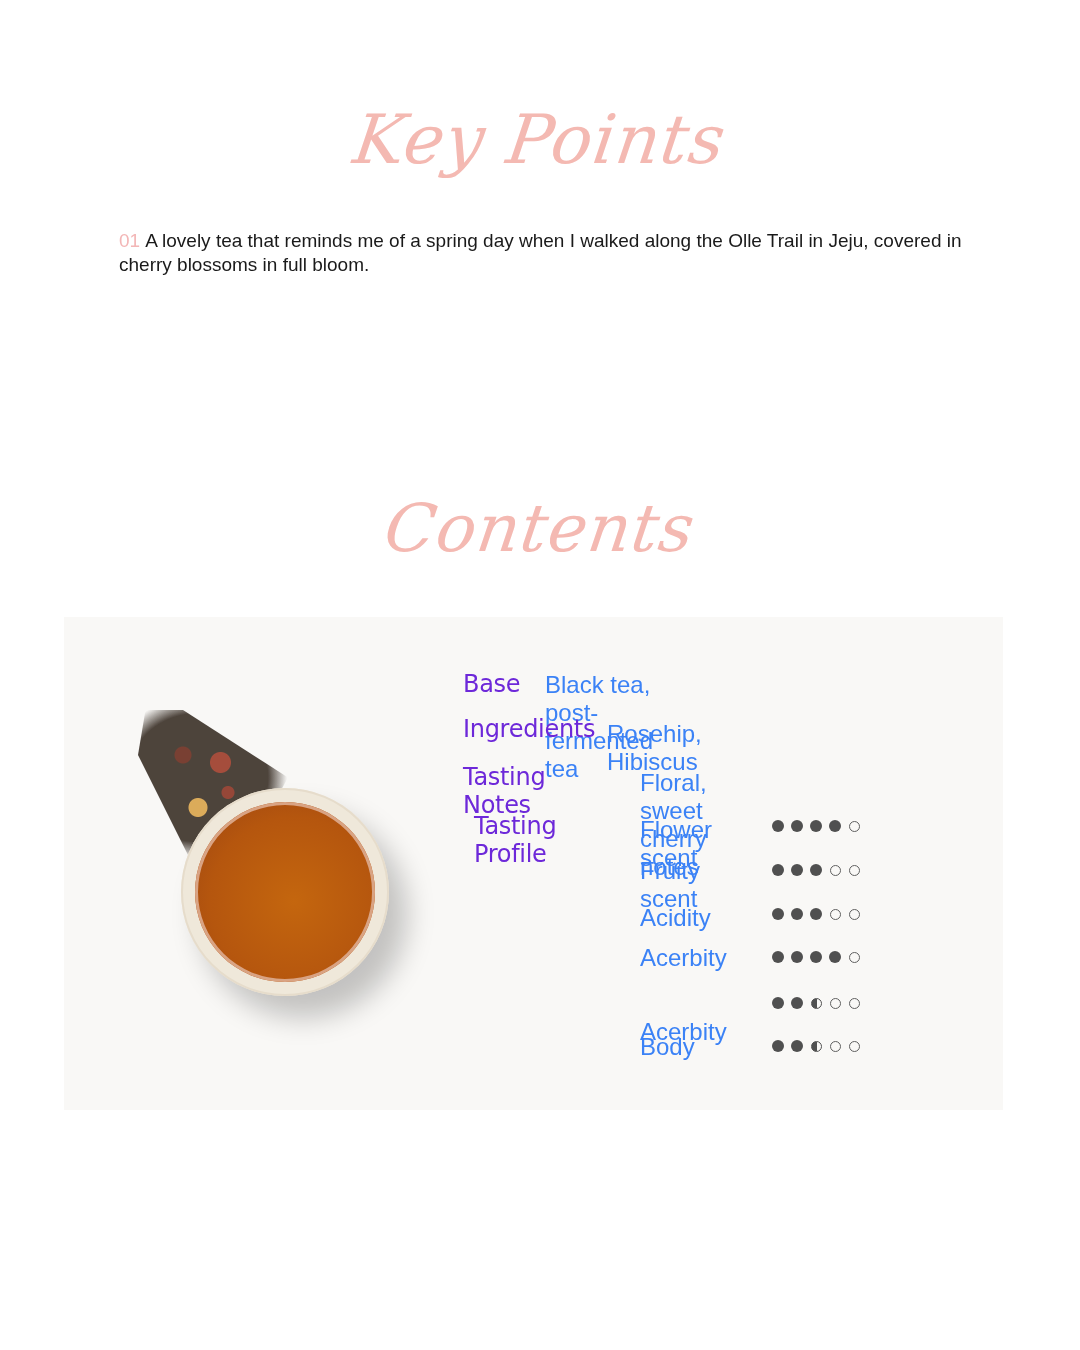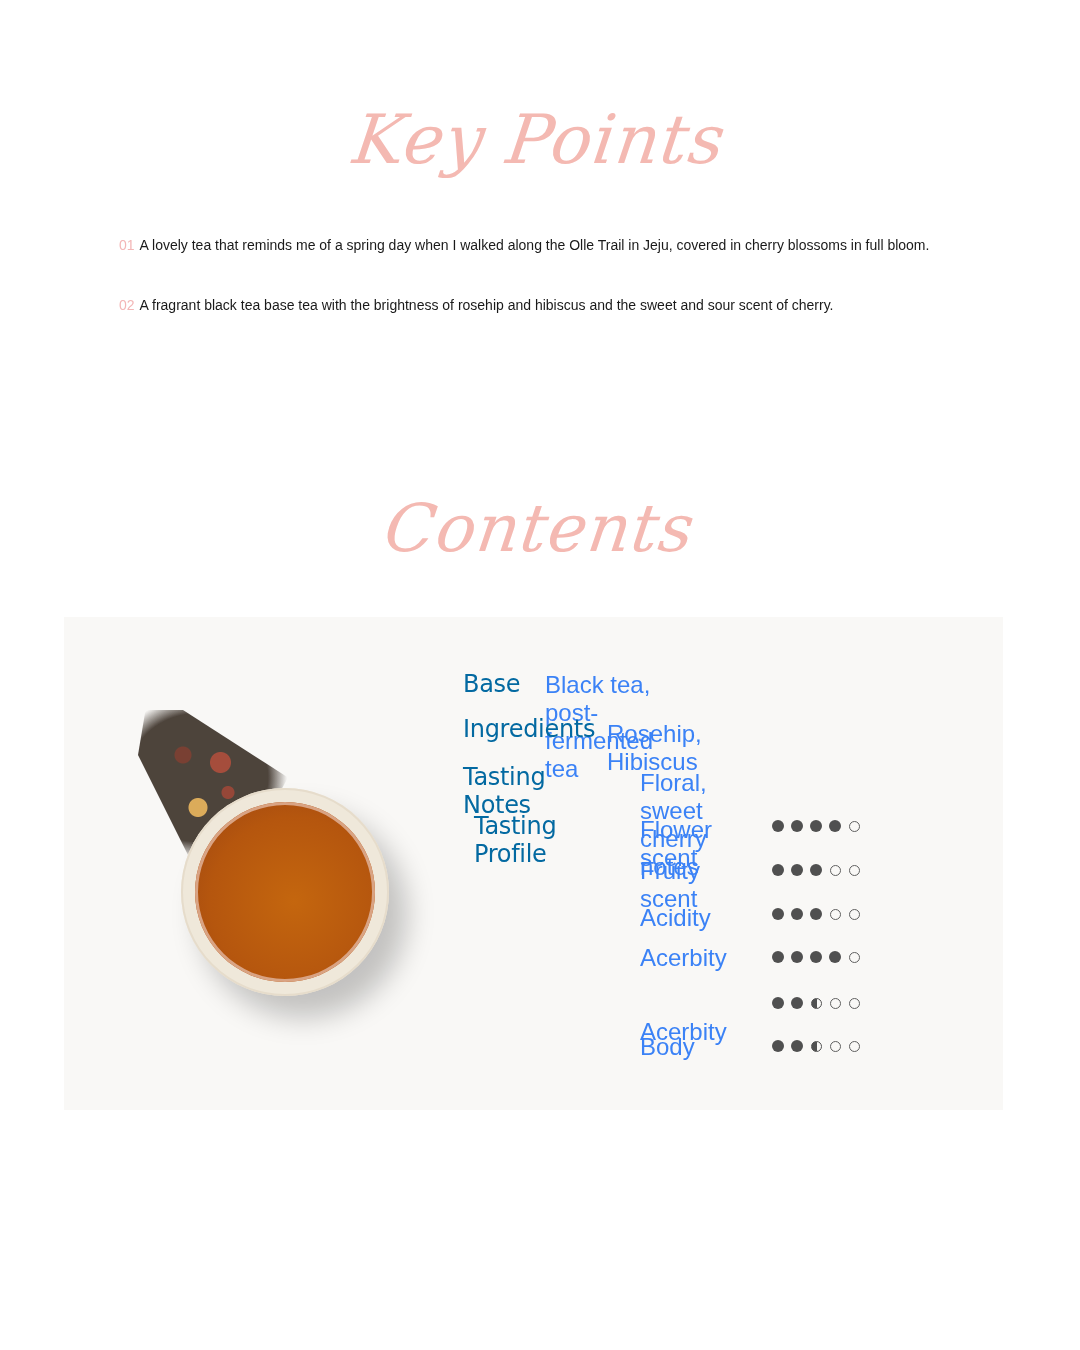--- a/index.html
+++ b/index.html
@@ -13,21 +13,21 @@
     font-family: "DejaVu Serif", serif;
     font-style: italic;
     font-weight: 300;
     color: #f4b9b2;
     letter-spacing: 1px;
   }
   #title-key { top: 100px; font-size: 68px; transform: skewX(-8deg); }
   #title-contents { top: 490px; font-size: 66px; transform: skewX(-8deg); }
 
   .points { position: absolute; left: 119px; top: 229px; width: 860px; }
-  .point { font-size: 14px; line-height: 32px; margin-bottom: 28px; color: #1a1a1a; }
+  .point { font-size: 19px; line-height: 24px; margin-bottom: 28px; color: #1a1a1a; }
   .point .num { color: #f3b6b6; margin-right: 5px; }
 
   .panel {
     position: absolute; left: 64px; top: 617px; width: 939px; height: 493px;
     background: #f9f8f6;
   }
 
   .tea-visual { position: absolute; left: 138px; top: 710px; width: 280px; height: 320px; }
   .leaves {
     position: absolute; left: 0; top: 0; width: 150px; height: 150px;
@@ -46,39 +46,38 @@
     box-shadow: 18px 22px 28px rgba(0,0,0,0.22), inset 0 0 0 2px #e6dccb;
   }
   .cup-inner {
     position: absolute; left: 14px; top: 14px; width: 180px; height: 180px; border-radius: 50%;
     background: radial-gradient(circle at 55% 55%, #c4660e 0%, #b5560e 60%, #9c4512 100%);
     box-shadow: inset 0 0 0 3px #d9a383;
   }
 
   .info { position: absolute; left: 0; top: 0; }
   .label {
-    position: absolute; font-size: 24px; color: #0369a1; letter-spacing: -0.3px;
+    position: absolute; font-size: 24px; color: #6d28d9; letter-spacing: -0.3px;
     font-family: "DejaVu Sans", sans-serif; font-weight: 400;
   }
   .value { position: absolute; font-size: 24px; color: #3b82f6; }
 
   .dots { position: absolute; display: flex; gap: 7px; align-items: center; }
   .dot { width: 12px; height: 12px; border-radius: 50%; display: inline-block; }
   .dot.full { background: #505050; }
   .dot.empty { border: 1.5px solid #606060; background: transparent; width: 11px; height: 11px; margin: 0 0.5px; }
   .dot.half { border: 1.5px solid #505050; background: linear-gradient(90deg, #505050 50%, transparent 50%); width: 11px; height: 11px; margin: 0 0.5px; }
 </style>
 </head>
 <body>
 
 <div id="title-key" class="script-title">Key Points</div>
 
 <div class="points">
   <p class="point"><span class="num">01</span><span>A lovely tea that reminds me of a spring day when I walked along the Olle Trail in Jeju, covered in cherry blossoms in full bloom.</span></p>
-  <p class="point"><span class="num">02</span><span>A fragrant black tea base tea with the brightness of rosehip and hibiscus and the sweet and sour scent of cherry.</span></p>
 </div>
 
 <div id="title-contents" class="script-title">Contents</div>
 
 <div class="panel"></div>
 
 <div class="tea-visual">
   <div class="leaves"></div>
   <div class="cup">
     <div class="cup-inner"></div>

